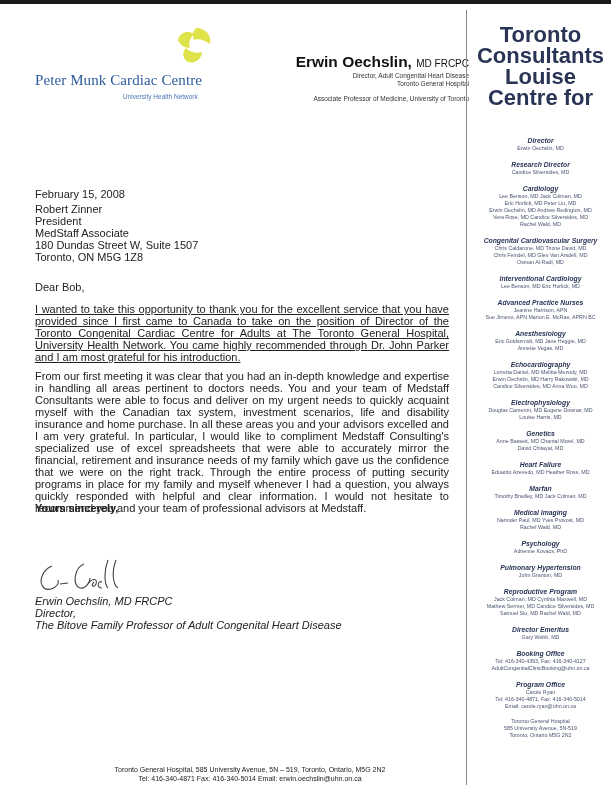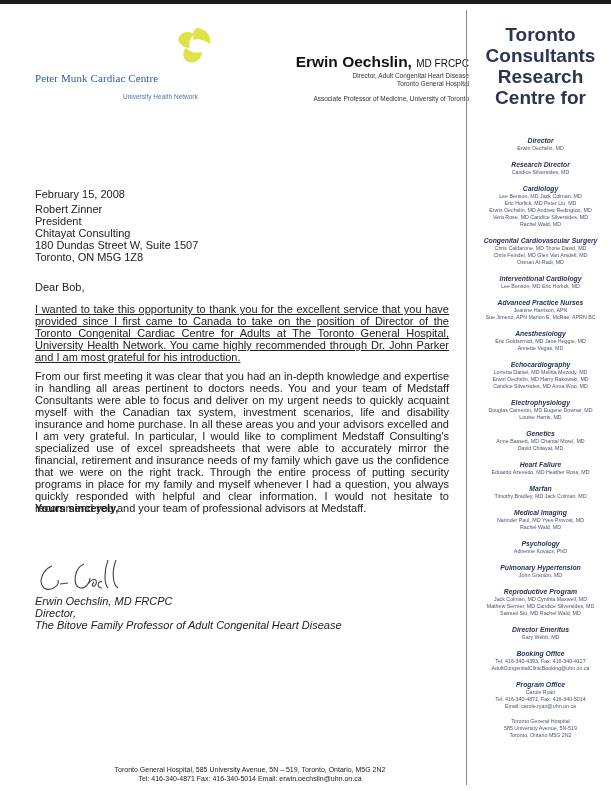--- a/index.html
+++ b/index.html
@@ -4,34 +4,34 @@
 <style>
   html, body { margin: 0; padding: 0; }
   body {
     width: 611px; height: 791px; position: relative; overflow: hidden;
     background: #ffffff; font-family: "Liberation Sans", sans-serif; color: #222;
   }
   .topbar { position: absolute; left: 0; top: 0; width: 611px; height: 4px; background: #1a1a1a; }
   .logo { position: absolute; left: 174px; top: 26px; width: 42px; height: 40px; }
   .org-name {
     position: absolute; left: 35px; top: 72px; font-family: "Liberation Serif", serif;
-    font-size: 11px; color: #2f5a9c; white-space: nowrap; letter-spacing: 0.1px;
+    font-size: 15px; color: #2f5a9c; white-space: nowrap; letter-spacing: 0.1px;
   }
   .org-sub { position: absolute; left: 123px; top: 93px; font-size: 6.5px; color: #4f75b5; white-space: nowrap; }
   .sender-name { position: absolute; right: 142px; top: 53px; font-size: 15.5px; font-weight: bold; color: #111; white-space: nowrap; }
   .sender-cred { font-size: 10px; font-weight: normal; }
   .sender-line { position: absolute; right: 142px; font-size: 6.5px; color: #333; white-space: nowrap; text-align: right; }
   .sender-line.l1 { top: 72px; }
   .sender-line.l2 { top: 80px; }
   .sender-line.l3 { top: 95px; right: 142px; }
   .divider { position: absolute; left: 466px; top: 10px; width: 1px; height: 775px; background: #888; }
 
   .side-title {
     position: absolute; left: 470px; top: 24px; width: 141px; text-align: center;
-    font-size: 19px; font-weight: bold; color: #2a3556; line-height: 21px;
+    font-size: 22px; font-weight: bold; color: #2a3556; line-height: 21px;
   }
   .side { position: absolute; left: 470px; top: 136px; width: 141px; text-align: center; color: #3d4866; }
   .side .section { margin-bottom: 8px; }
   .side .head { font-size: 6.8px; font-weight: bold; font-style: italic; color: #2a3556; line-height: 9px; }
   .side .line { font-size: 5.3px; line-height: 7px; color: #4a5470; white-space: nowrap; }
   .side .addr { margin-top: 2px; }
 
   .letter { position: absolute; left: 35px; font-size: 11px; color: #222; }
   .date { top: 188px; }
   .recipient { top: 203px; line-height: 12px; }
@@ -63,21 +63,21 @@
 </div>
 <div class="sender-line l1">Director, Adult Congenital Heart Disease</div>
 <div class="sender-line l2">Toronto General Hospital</div>
 <div class="sender-line l3">Associate Professor of Medicine, University of Toronto</div>
 
 <div class="divider"></div>
 
 <div class="side-title">
   <div>Toronto</div>
   <div>Consultants</div>
-  <div>Research</div>
+  <div>Louise</div>
   <div>Centre for</div>
 </div>
 
 <div class="side" id="sidebar">
     <div class="section">
       <div class="head">Director</div>
       <div class="line">Erwin Oechslin, MD</div>
     </div>
     <div class="section">
       <div class="head">Research Director</div>
@@ -173,21 +173,21 @@
       <div class="line">Toronto General Hospital</div>
       <div class="line">585 University Avenue, 5N-519</div>
       <div class="line">Toronto, Ontario  M5G 2N2</div>
     </div>
   </div>
 
 <div class="letter date">February 15, 2008</div>
 <div class="letter recipient">
   <div>Robert Zinner</div>
   <div>President</div>
-  <div>Chitayat Consulting</div>
+  <div>MedStaff Associate</div>
   <div>180 Dundas Street W, Suite 1507</div>
   <div>Toronto, ON M5G 1Z8</div>
 </div>
 <div class="letter salutation">Dear Bob,</div>
 <div class="letter para para1">I wanted to take this opportunity to thank you for the excellent service that you have provided since I first came to Canada to take on the position of Director of the Toronto Congenital Cardiac Centre for Adults at The Toronto General Hospital, University Health Network. You came highly recommended through Dr. John Parker and I am most grateful for his introduction.</div>
 <div class="letter para para2">From our first meeting it was clear that you had an in-depth knowledge and expertise in handling all areas pertinent to doctors needs. You and your team of Medstaff Consultants were able to focus and deliver on my urgent needs to quickly acquaint myself with the Canadian tax system, investment scenarios, life and disability insurance and home purchase. In all these areas you and your advisors excelled and I am very grateful. In particular, I would like to compliment Medstaff Consulting's specialized use of excel spreadsheets that were able to accurately mirror the financial, retirement and insurance needs of my family which gave us the confidence that we were on the right track. Through the entire process of putting security programs in place for my family and myself whenever I had a question, you always quickly responded with helpful and clear information. I would not hesitate to recommend you and your team of professional advisors at Medstaff.</div>
 <div class="letter closing">Yours sincerely,</div>
 
 <svg class="signature" viewBox="0 0 100 40">
   <path d="M14 10 C4 14 0 26 6 32 C12 36 22 30 20 24 M22 28 L30 27" fill="none" stroke="#444" stroke-width="1.1"></path>

